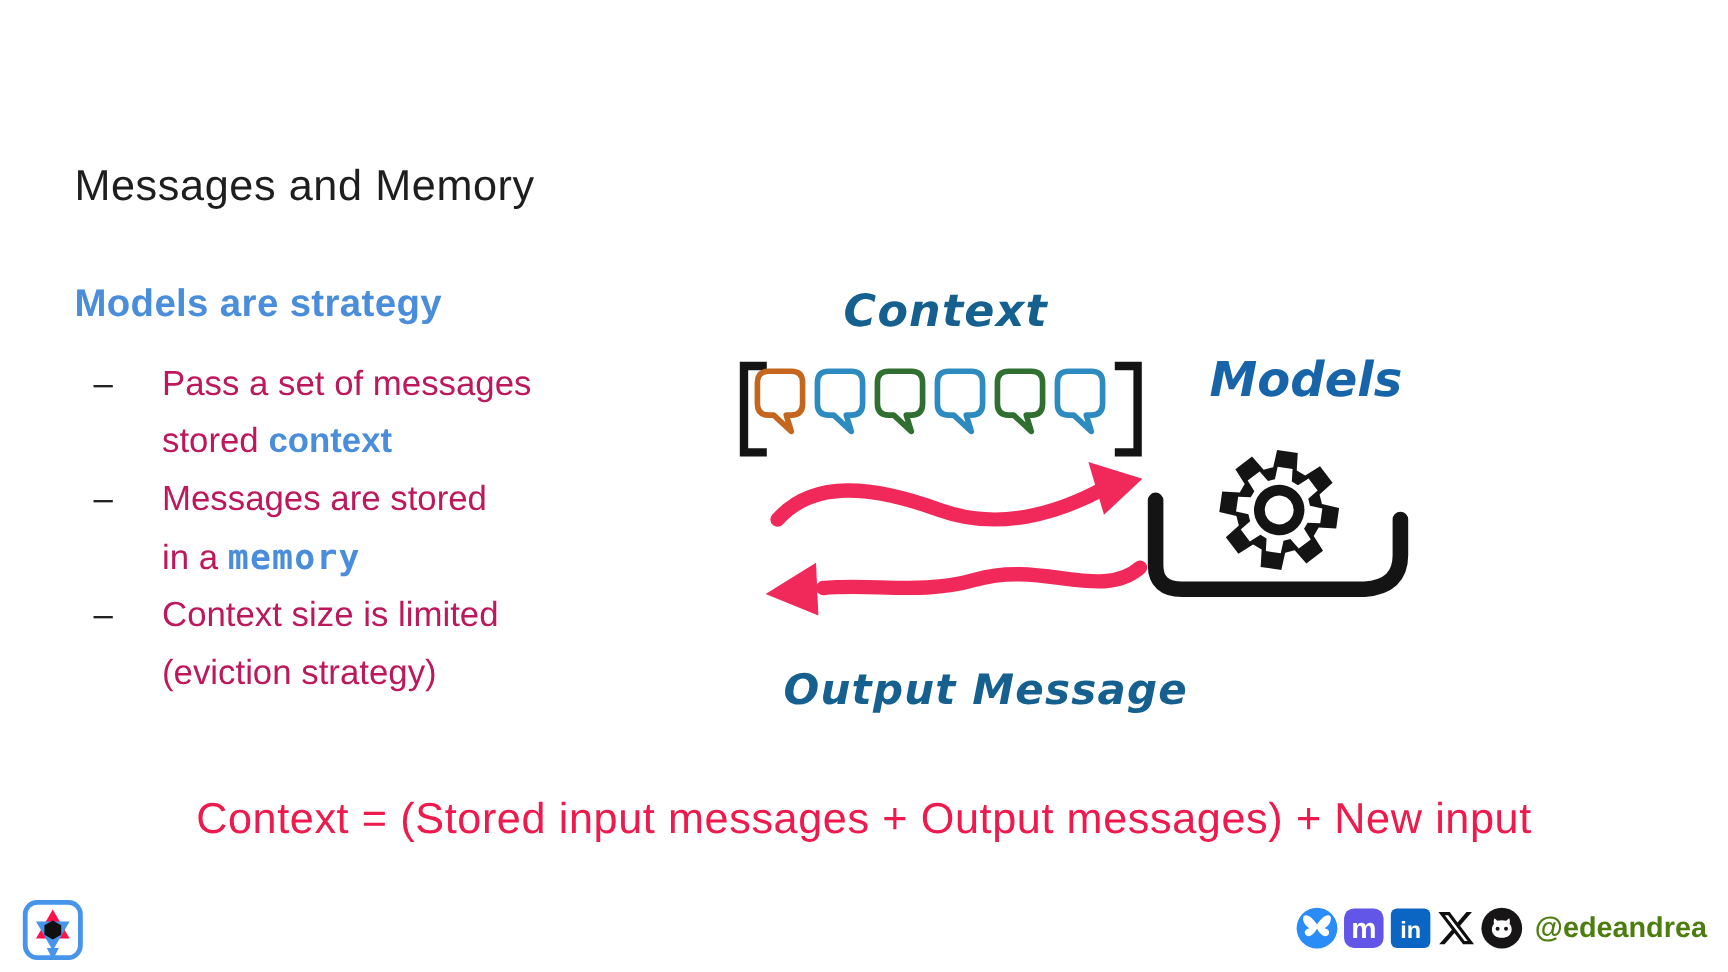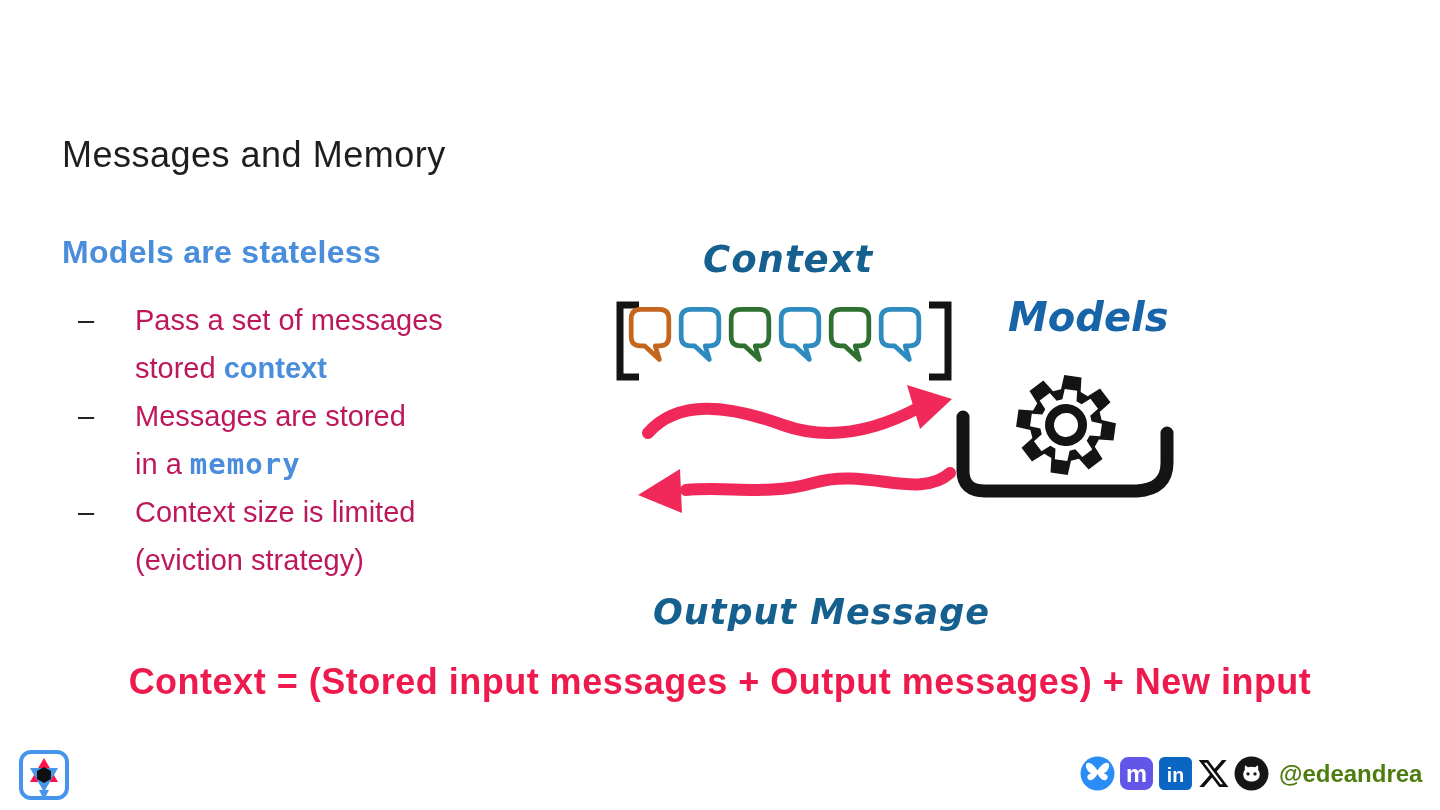--- a/index.html
+++ b/index.html
@@ -12,35 +12,35 @@
   #heading{left:62px;top:234px;font-size:32px;font-weight:700;letter-spacing:.3px;color:var(--accent);}
   #bullets{left:78px;top:296px;width:480px;font-size:29px;line-height:48px;color:#222;}
   .bullet{display:flex;align-items:flex-start;}
   .dash{width:57px;flex:none;}
   .seg-n{color:#be185d;}
   .seg-a{color:var(--accent);font-weight:700;}
   .seg-m{color:var(--accent);font-weight:700;font-family:"DejaVu Sans Mono",monospace;font-size:29px;letter-spacing:1px;}
   .hand{font-style:italic;font-weight:600;font-family:"DejaVu Sans",sans-serif;}
   #context-label{left:703px;top:238px;font-size:37px;letter-spacing:1px;color:var(--hand);}
   #model-label{left:1008px;top:294px;font-size:40px;color:var(--hand2);}
-  #output-label{left:653px;top:556px;font-size:35px;letter-spacing:1px;color:var(--hand);margin-top:36px;}
-  #formula{left:0;top:661px;width:1440px;text-align:center;font-size:36px;font-weight:700;letter-spacing:.5px;color:var(--red);}
+  #output-label{left:653px;top:556px;font-size:35px;letter-spacing:1px;color:var(--hand);}
+  #formula{left:0;top:661px;width:1440px;text-align:center;font-size:36px;font-weight:400;letter-spacing:.5px;color:var(--red);}
   #social{left:1080px;top:756px;display:flex;align-items:center;gap:4px;}
   #handle{margin-left:6px;font-size:24px;font-weight:700;color:#4d7c0f;}
   .bubble{position:absolute;top:305px;}
   svg{display:block;}
 </style>
 </head>
 <body>
 
 <div id="slide">
 
   <div id="title" class="abs">Messages and Memory</div>
 
-  <div id="heading" class="abs">Models are stateless</div>
+  <div id="heading" class="abs">Models are strategy</div>
 
   <div id="bullets" class="abs">
       <div class="bullet">
         <span class="dash">–</span>
         <div>
           <div><span class="seg-n">Pass a set of messages</span></div>
           <div><span class="seg-n">stored </span><span class="seg-a">context</span></div>
         </div>
       </div>
       <div class="bullet">

